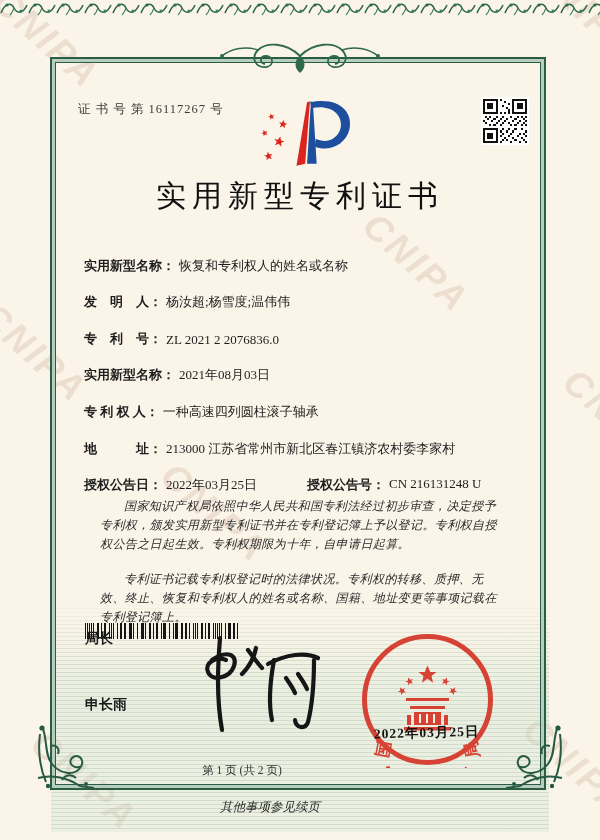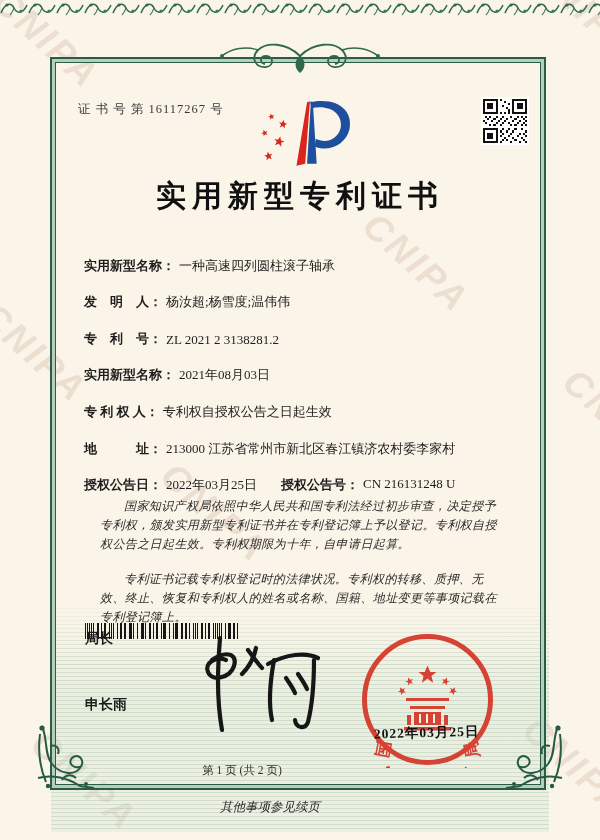--- a/index.html
+++ b/index.html
@@ -31,27 +31,27 @@
   .wavy-fade-top{position:absolute;left:51px;top:596px;width:498px;height:70px;z-index:2;
         background:linear-gradient(180deg,#fbf5e9 0%, rgba(251,245,233,0) 100%);}
 
   .certno{position:absolute;left:78px;top:101px;font-size:12.5px;color:#3a3a3a;
           letter-spacing:1px;z-index:5;}
 
   .logo{position:absolute;left:256px;top:95px;z-index:5;}
   .qr{position:absolute;left:481px;top:97px;z-index:5;background:#fff;padding:2px;}
 
   .title{position:absolute;left:0;top:176px;width:600px;text-align:center;
-         font-size:30px;font-weight:bold;letter-spacing:6px;color:#101010;z-index:5;}
+         font-size:30px;font-weight:normal;letter-spacing:6px;color:#101010;z-index:5;}
 
   .fields{position:absolute;left:84px;top:238px;width:440px;z-index:5;font-size:13px;color:#1d1d1d;}
   .frow{height:36.6px;display:flex;align-items:flex-end;white-space:nowrap;}
   .flabel{font-weight:600;}
   .fvalue{margin-left:4px;}
-  .grant{margin-left:24px;display:flex;}
+  .grant{margin-left:50px;display:flex;}
 
   .paras{position:absolute;left:84px;top:481px;width:436px;z-index:5;
          font-size:12px;line-height:19px;letter-spacing:0.4px;color:#2a2a2a;font-style:italic;}
   .paras p{margin:16px;text-indent:2em;}
 
   .barcode{position:absolute;left:85px;top:623px;width:156px;height:16px;z-index:5;
      background-image:
        repeating-linear-gradient(90deg,#151515 0 1.5px,transparent 1.5px 4px),
        repeating-linear-gradient(90deg,#151515 0 1px,transparent 1px 6.5px),
        repeating-linear-gradient(90deg,transparent 0 2px,#151515 2px 3px,transparent 3px 11px);}
@@ -177,37 +177,37 @@
       M10,18h1v1h-1z M14,18h1v1h-1z M18,18h1v1h-1z
       M9,19h1v1h-1z M11,19h1v1h-1z M15,19h1v1h-1z M19,19h1v1h-1z
       M8,20h1v1h-1z M13,20h1v1h-1z M17,20h1v1h-1z M20,20h1v1h-1z"></path>
   </svg>
 
   <div class="title">实用新型专利证书</div>
 
   <div class="fields">
     <div class="frow">
       <span class="flabel">实用新型名称：</span>
-      <span class="fvalue">一种高速四列圆柱滚子轴承</span>
+      <span class="fvalue">恢复和专利权人的姓名或名称</span>
     </div>
     <div class="frow">
       <span class="flabel">发　明　人：</span>
       <span class="fvalue">杨汝超;杨雪度;温伟伟</span>
     </div>
     <div class="frow">
       <span class="flabel">专　利　号：</span>
-      <span class="fvalue">ZL 2021 2 3138281.2</span>
+      <span class="fvalue">ZL 2021 2 2076836.0</span>
     </div>
     <div class="frow">
       <span class="flabel">实用新型名称：</span>
       <span class="fvalue">2021年08月03日</span>
     </div>
     <div class="frow">
       <span class="flabel">专 利 权 人：</span>
-      <span class="fvalue">专利权自授权公告之日起生效</span>
+      <span class="fvalue">一种高速四列圆柱滚子轴承</span>
     </div>
     <div class="frow">
       <span class="flabel">地　　　址：</span>
       <span class="fvalue">213000 江苏省常州市新北区春江镇济农村委李家村</span>
     </div>
     <div class="frow">
       <span class="flabel">授权公告日：</span>
       <span class="fvalue">2022年03月25日</span>
       <span class="grant">
         <span class="flabel">授权公告号：</span>

